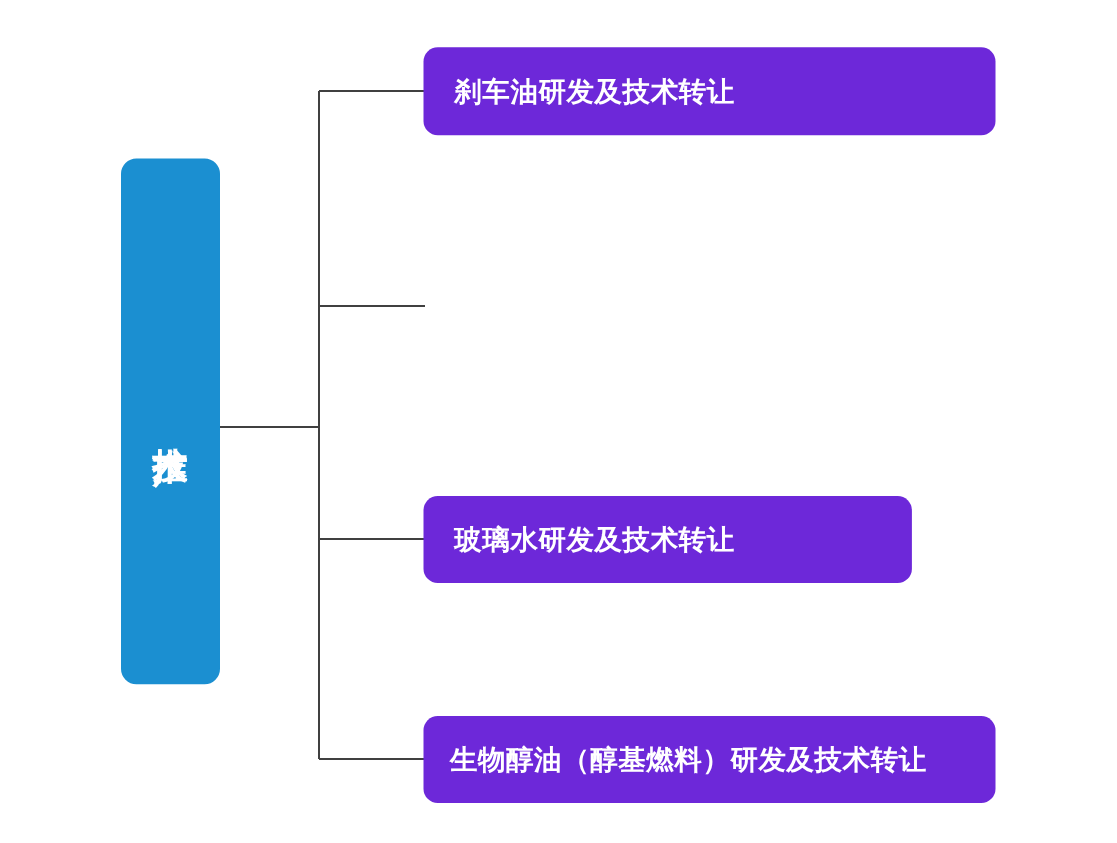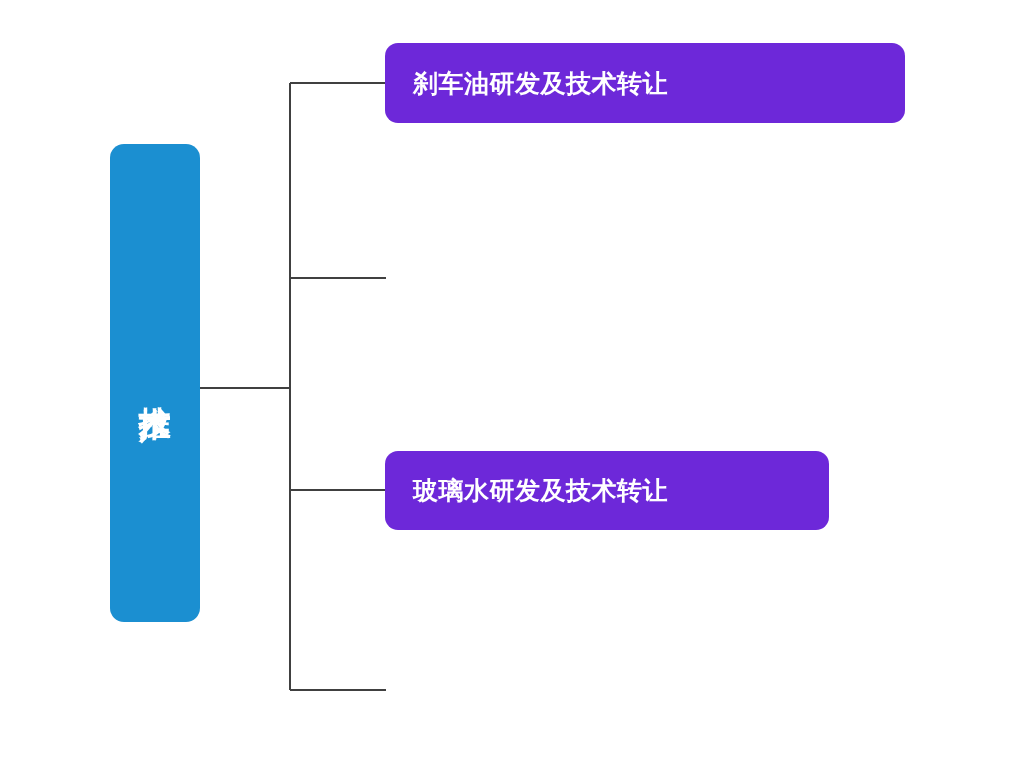--- a/index.html
+++ b/index.html
@@ -105,14 +105,17 @@
 
   <div class="branch-node" style="left:385px; top:43px; width:520px; height:80px;">
     <span class="branch-label">刹车油研发及技术转让</span>
   </div>
 
 
   <div class="branch-node" style="left:385px; top:451px; width:444px; height:79px;">
     <span class="branch-label">玻璃水研发及技术转让</span>
   </div>
 
+  <div class="branch-node wide" style="left:385px; top:651px; width:520px; height:79px;">
+    <span class="branch-label">生物醇油（醇基燃料）研发及技术转让</span>
+  </div>
 
 </div>
 
 </body></html>

